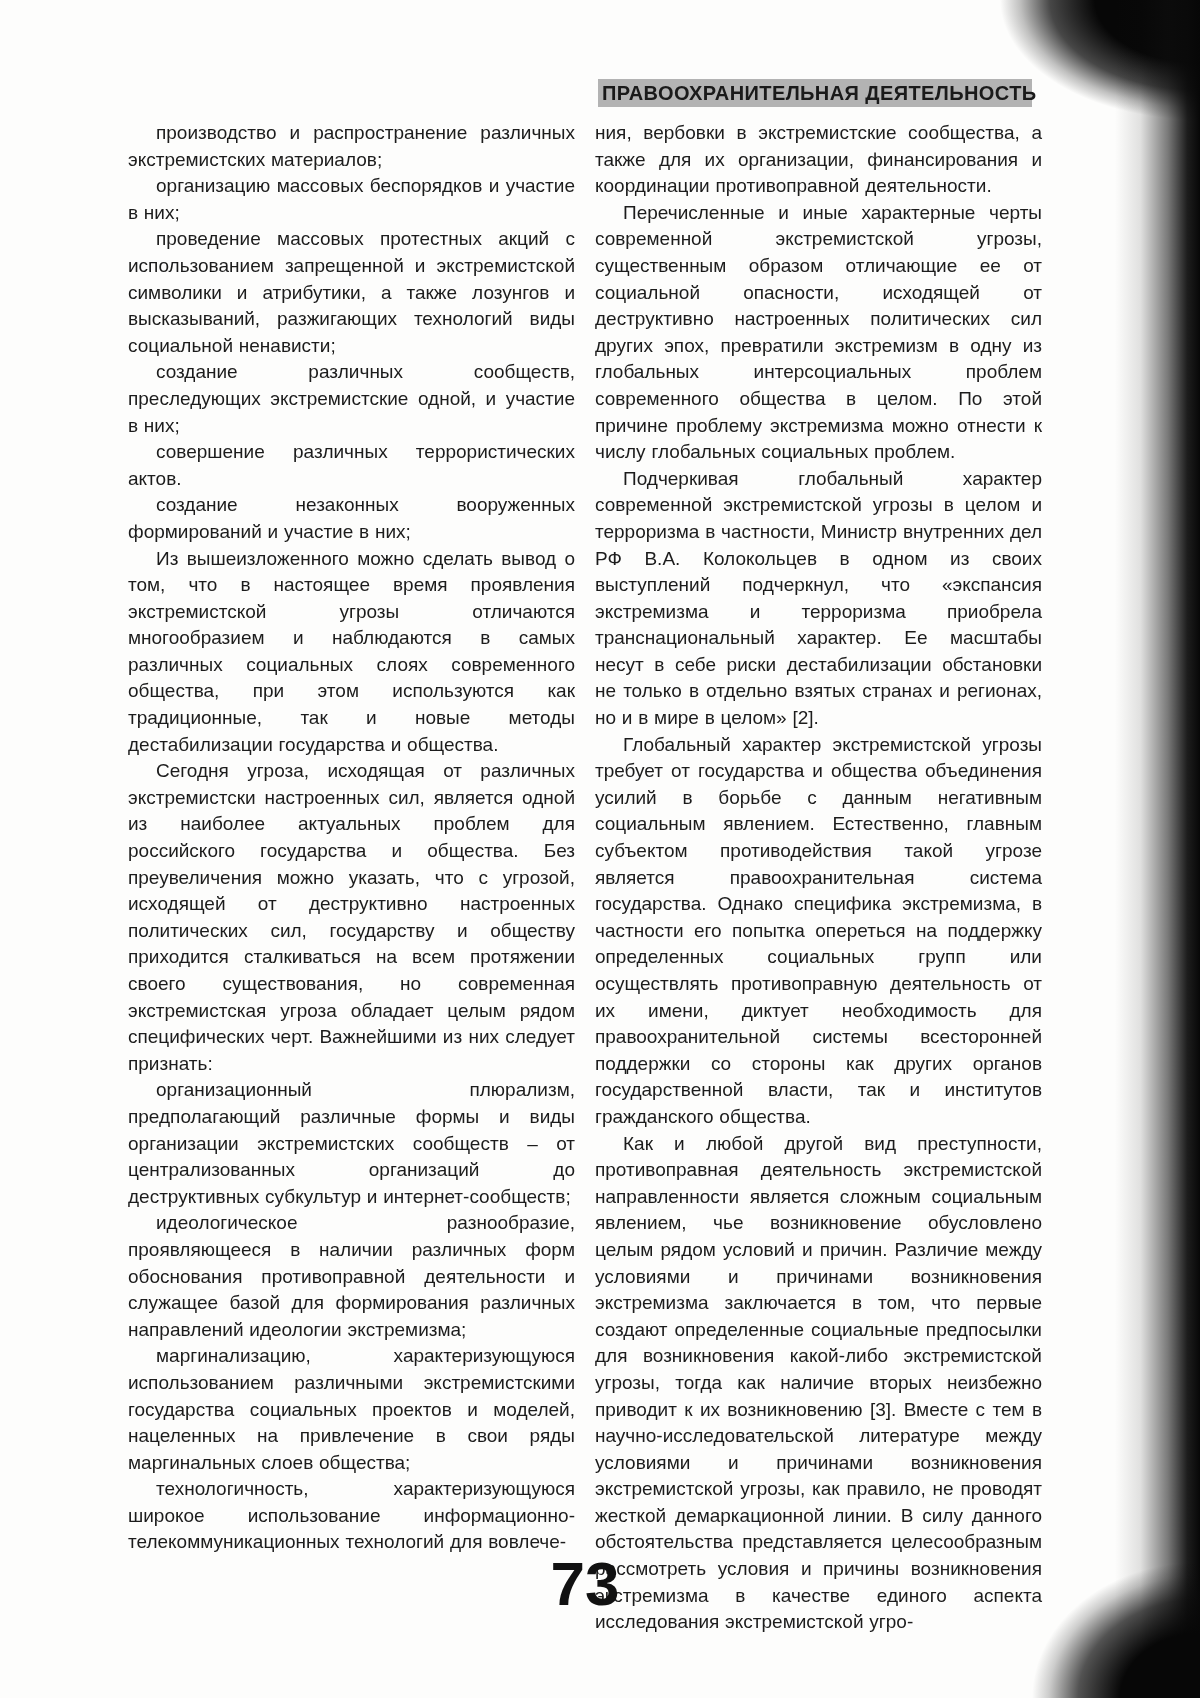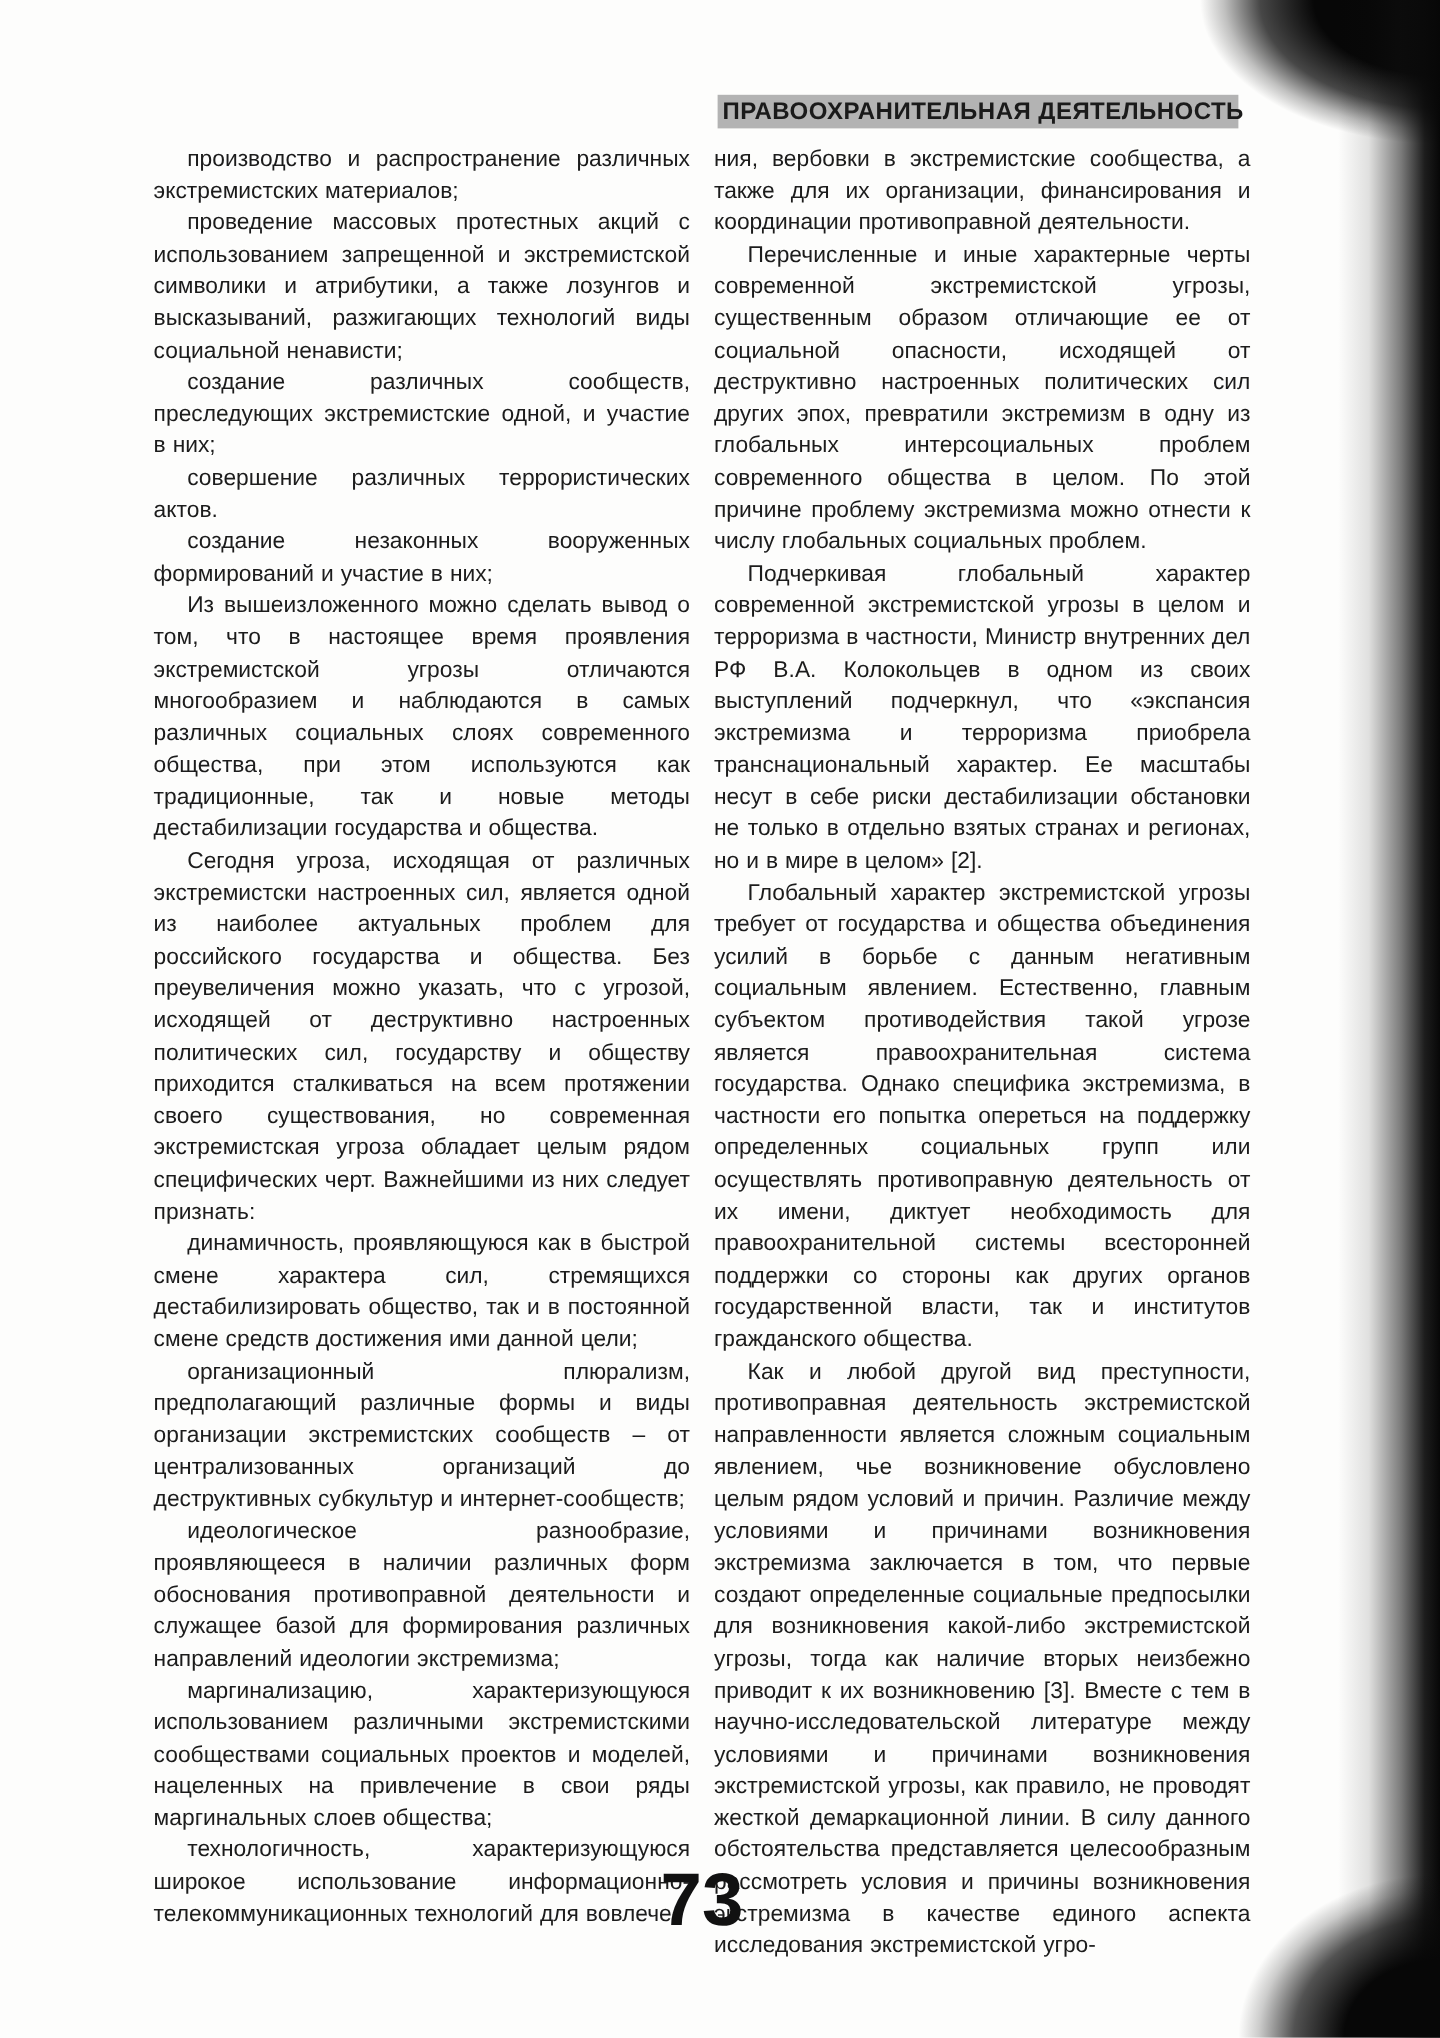--- a/index.html
+++ b/index.html
@@ -114,30 +114,30 @@
 </head>
 <body>
 
 <div class="page">
 
   <div class="header-bar">ПРАВООХРАНИТЕЛЬНАЯ ДЕЯТЕЛЬНОСТЬ</div>
 
   <div class="columns">
     <div class="col col-left">
         <p class="para">производство и распространение различных экстремистских материалов;</p>
+        <p class="para">организацию массовых беспорядков и участие в них;</p>
         <p class="para">проведение массовых протестных акций с использованием запрещенной и экстремистской символики и атрибутики, а также лозунгов и высказываний, разжигающих технологий виды социальной ненависти;</p>
         <p class="para">создание различных сообществ, преследующих экстремистские одной, и участие в них;</p>
         <p class="para">совершение различных террористических актов.</p>
         <p class="para">создание незаконных вооруженных формирований и участие в них;</p>
         <p class="para">Из вышеизложенного можно сделать вывод о том, что в настоящее время проявления экстремистской угрозы отличаются многообразием и наблюдаются в самых различных социальных слоях современного общества, при этом используются как традиционные, так и новые методы дестабилизации государства и общества.</p>
         <p class="para">Сегодня угроза, исходящая от различных экстремистски настроенных сил, является одной из наиболее актуальных проблем для российского государства и общества. Без преувеличения можно указать, что с угрозой, исходящей от деструктивно настроенных политических сил, государству и обществу приходится сталкиваться на всем протяжении своего существования, но современная экстремистская угроза обладает целым рядом специфических черт. Важнейшими из них следует признать:</p>
-        <p class="para">динамичность, проявляющуюся как в быстрой смене характера сил, стремящихся дестабилизировать общество, так и в постоянной смене средств достижения ими данной цели;</p>
         <p class="para">организационный плюрализм, предполагающий различные формы и виды организации экстремистских сообществ – от централизованных организаций до деструктивных субкультур и интернет-сообществ;</p>
         <p class="para">идеологическое разнообразие, проявляющееся в наличии различных форм обоснования противоправной деятельности и служащее базой для формирования различных направлений идеологии экстремизма;</p>
-        <p class="para">маргинализацию, характеризующуюся использованием различными экстремистскими сообществами социальных проектов и моделей, нацеленных на привлечение в свои ряды маргинальных слоев общества;</p>
+        <p class="para">маргинализацию, характеризующуюся использованием различными экстремистскими государства социальных проектов и моделей, нацеленных на привлечение в свои ряды маргинальных слоев общества;</p>
         <p class="para">технологичность, характеризующуюся широкое использование информационно-телекоммуникационных технологий для вовлече-</p>
       </div>
     <div class="col col-right">
         <p class="para">ния, вербовки в экстремистские сообщества, а также для их организации, финансирования и координации противоправной деятельности.</p>
         <p class="para">Перечисленные и иные характерные черты современной экстремистской угрозы, существенным образом отличающие ее от социальной опасности, исходящей от деструктивно настроенных политических сил других эпох, превратили экстремизм в одну из глобальных интерсоциальных проблем современного общества в целом. По этой причине проблему экстремизма можно отнести к числу глобальных социальных проблем.</p>
         <p class="para">Подчеркивая глобальный характер современной экстремистской угрозы в целом и терроризма в частности, Министр внутренних дел РФ В.А. Колокольцев в одном из своих выступлений подчеркнул, что «экспансия экстремизма и терроризма приобрела транснациональный характер. Ее масштабы несут в себе риски дестабилизации обстановки не только в отдельно взятых странах и регионах, но и в мире в целом» [2].</p>
         <p class="para">Глобальный характер экстремистской угрозы требует от государства и общества объединения усилий в борьбе с данным негативным социальным явлением. Естественно, главным субъектом противодействия такой угрозе является правоохранительная система государства. Однако специфика экстремизма, в частности его попытка опереться на поддержку определенных социальных групп или осуществлять противоправную деятельность от их имени, диктует необходимость для правоохранительной системы всесторонней поддержки со стороны как других органов государственной власти, так и институтов гражданского общества.</p>
         <p class="para">Как и любой другой вид преступности, противоправная деятельность экстремистской направленности является сложным социальным явлением, чье возникновение обусловлено целым рядом условий и причин. Различие между условиями и причинами возникновения экстремизма заключается в том, что первые создают определенные социальные предпосылки для возникновения какой-либо экстремистской угрозы, тогда как наличие вторых неизбежно приводит к их возникновению [3]. Вместе с тем в научно-исследовательской литературе между условиями и причинами возникновения экстремистской угрозы, как правило, не проводят жесткой демаркационной линии. В силу данного обстоятельства представляется целесообразным рассмотреть условия и причины возникновения экстремизма в качестве единого аспекта исследования экстремистской угро-</p>
       </div>
   </div>

